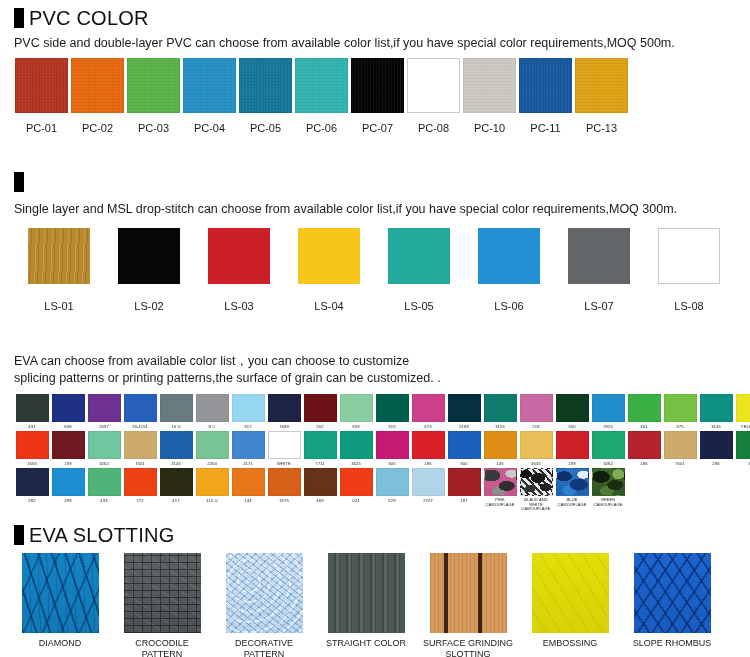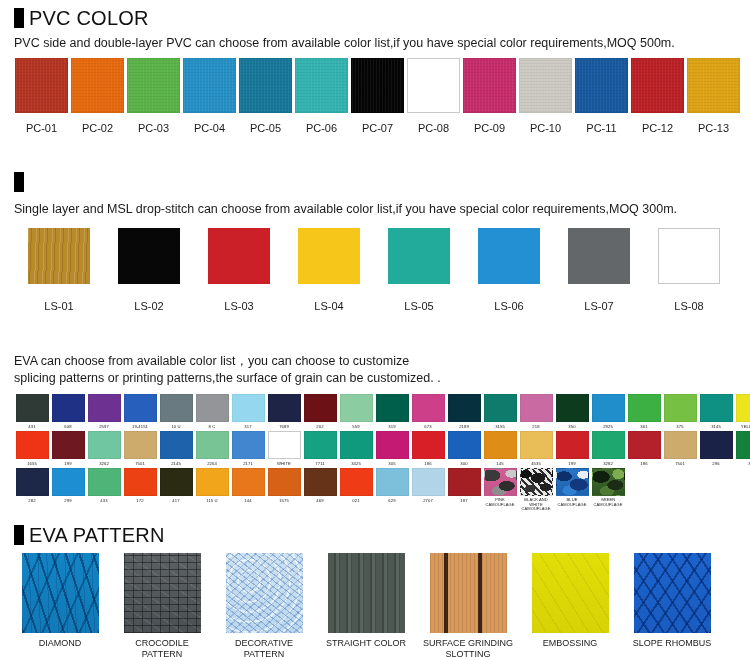--- a/index.html
+++ b/index.html
@@ -210,34 +210,26 @@
       </div>
       <div class="sw-cell">
         <div class="sw weave" style="background: rgb(5, 5, 5); border: 1px solid rgba(0, 0, 0, 0.06);"></div>
         <div class="sw-lbl">PC-07</div>
       </div>
       <div class="sw-cell">
         <div class="sw" style="background: rgb(255, 255, 255); border: 1px solid rgb(201, 201, 201);"></div>
         <div class="sw-lbl">PC-08</div>
       </div>
       <div class="sw-cell">
-        <div class="sw weave" style="background: rgb(198, 44, 107); border: 1px solid rgba(0, 0, 0, 0.06);"></div>
-        <div class="sw-lbl">PC-09</div>
-      </div>
-      <div class="sw-cell">
         <div class="sw weave" style="background: rgb(205, 202, 195); border: 1px solid rgba(0, 0, 0, 0.06);"></div>
         <div class="sw-lbl">PC-10</div>
       </div>
       <div class="sw-cell">
         <div class="sw weave" style="background: rgb(23, 89, 159); border: 1px solid rgba(0, 0, 0, 0.06);"></div>
         <div class="sw-lbl">PC-11</div>
-      </div>
-      <div class="sw-cell">
-        <div class="sw weave" style="background: rgb(187, 32, 37); border: 1px solid rgba(0, 0, 0, 0.06);"></div>
-        <div class="sw-lbl">PC-12</div>
       </div>
       <div class="sw-cell">
         <div class="sw weave" style="background: rgb(222, 163, 20); border: 1px solid rgba(0, 0, 0, 0.06);"></div>
         <div class="sw-lbl">PC-13</div>
       </div>
     </div>
 
   <div class="sec-head" style="position:absolute;left:0;top:172px;">
     <span class="sec-bullet"></span>
   </div>
@@ -519,21 +511,21 @@
         </div>
         <div class="eva-cell">
           <div class="sw t-camo-green" style="border: 1px solid rgba(0, 0, 0, 0.05);"></div>
           <div class="eva-lbl wide">GREEN CAMOUFLAGE</div>
         </div>
       </div>
     </div>
 
   <div class="sec-head" style="position:absolute;left:0;top:524px;">
     <span class="sec-bullet"></span>
-    <span class="sec-title">EVA PATTERN</span>
+    <span class="sec-title">EVA SLOTTING</span>
   </div>
   <div class="swrow" id="tex-row">
       <div class="tex-cell">
         <div class="tex t-diamond"></div>
         <div class="tex-lbl">DIAMOND</div>
       </div>
       <div class="tex-cell">
         <div class="tex t-croc"></div>
         <div class="tex-lbl">CROCODILE PATTERN</div>
       </div>

